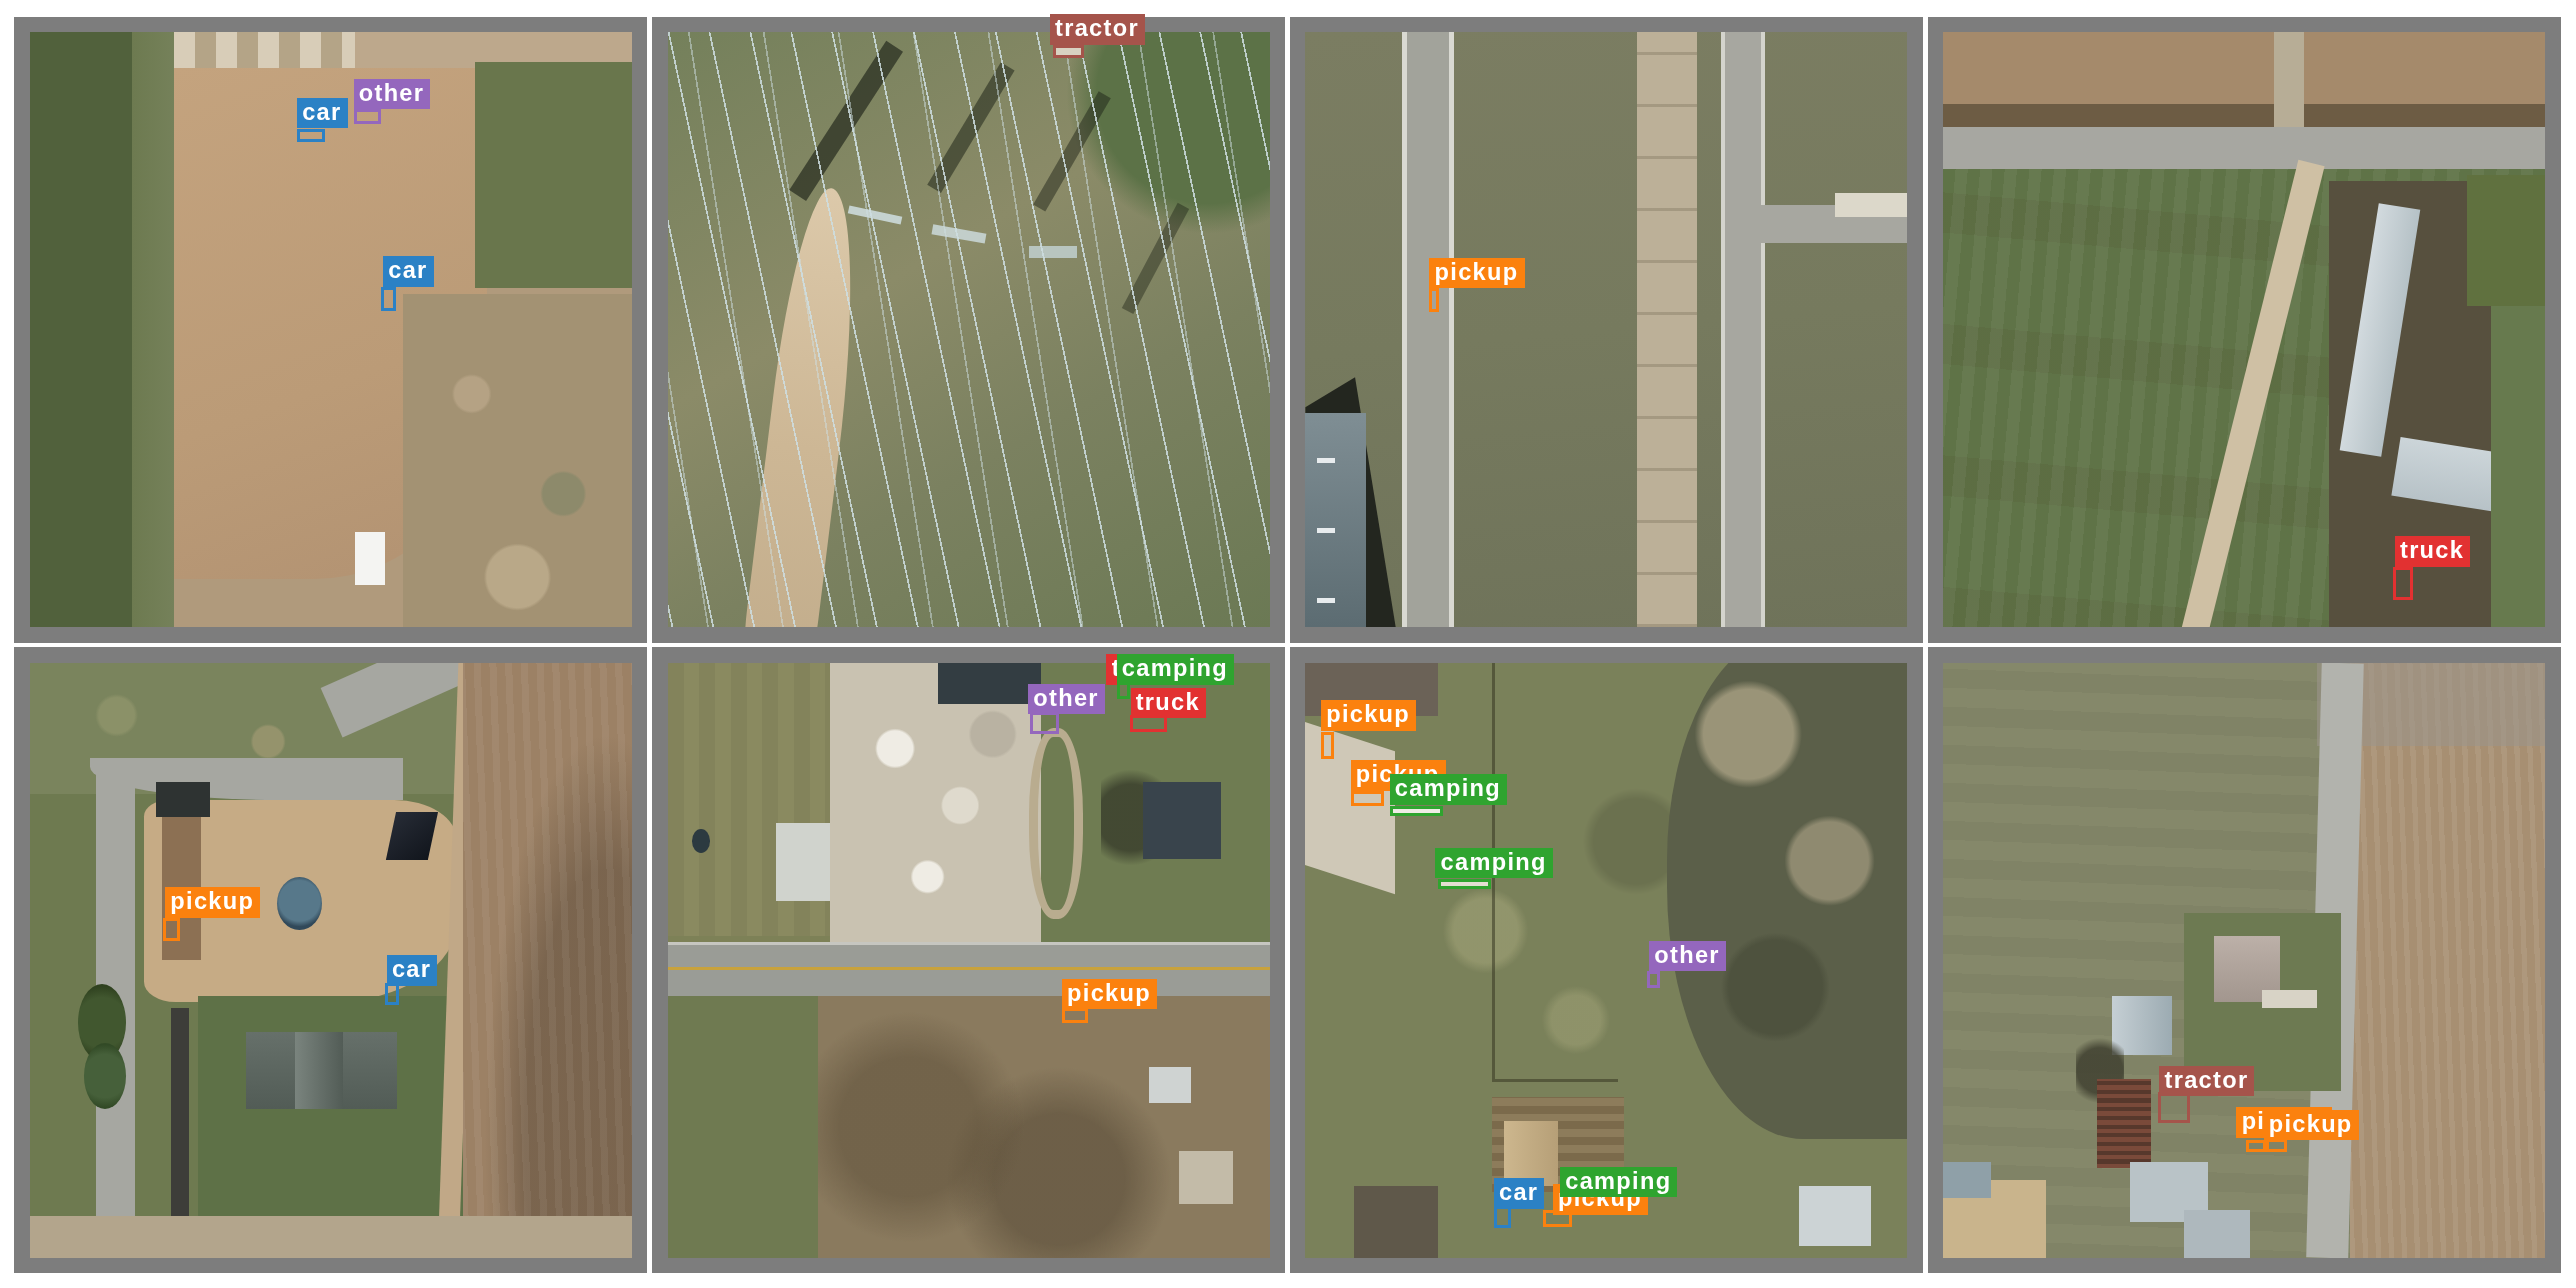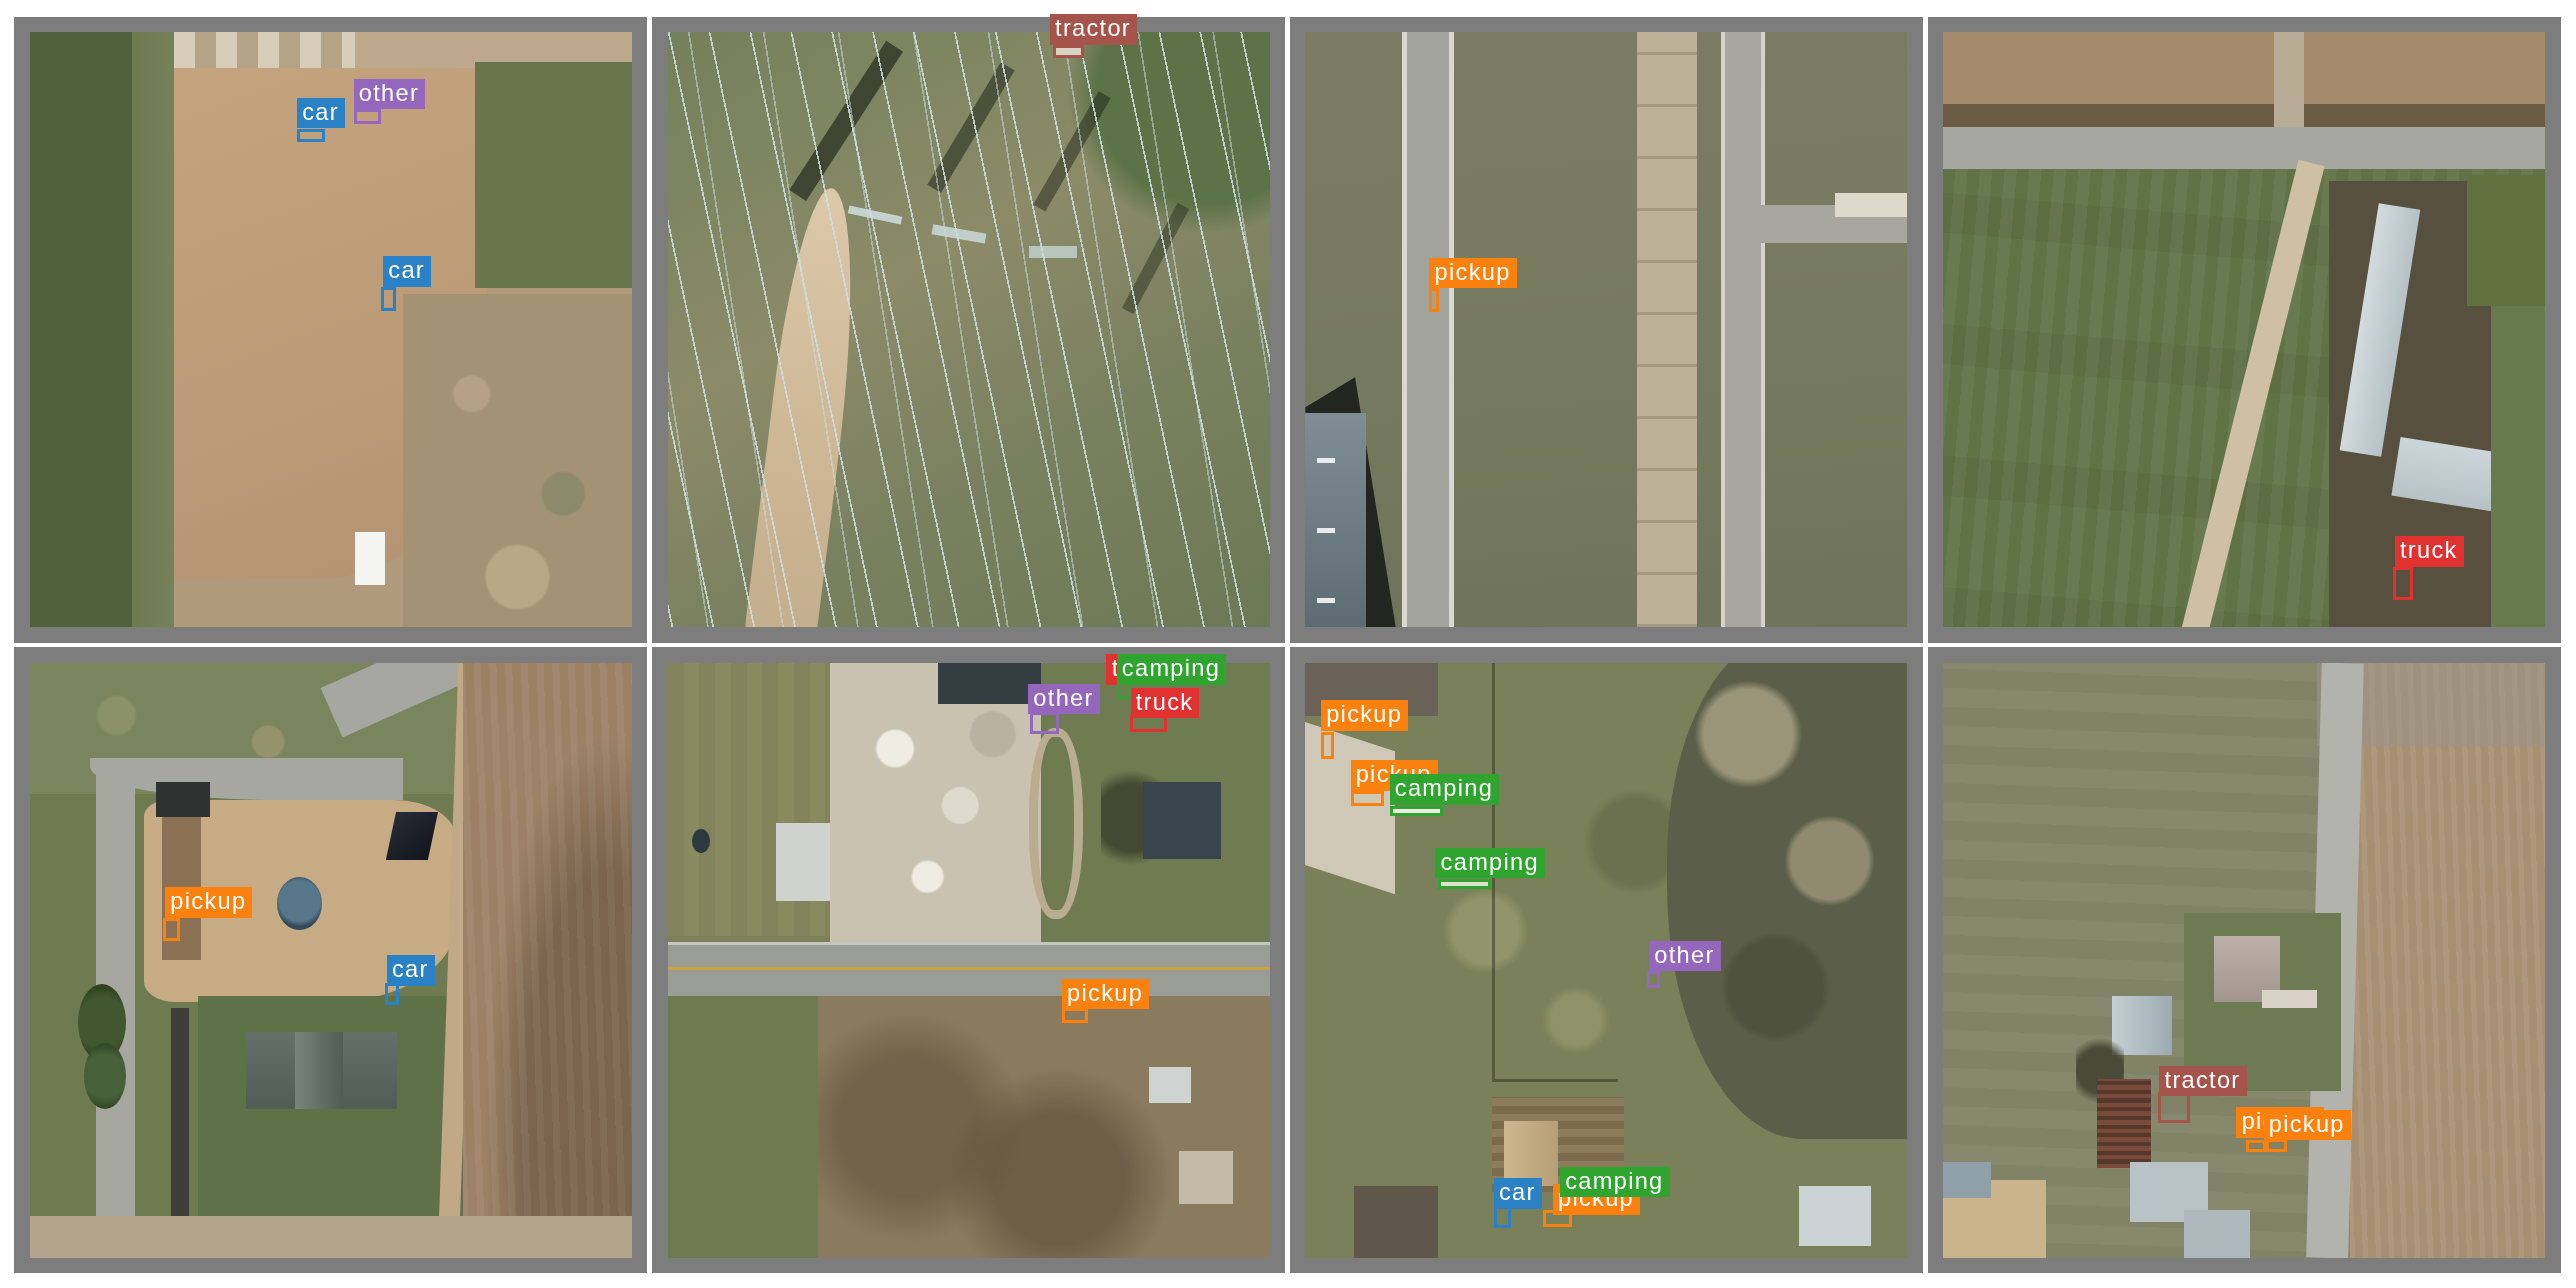--- a/index.html
+++ b/index.html
@@ -5,21 +5,21 @@
   html,body{margin:0;padding:0;background:#ffffff;font-family:"Liberation Sans",sans-serif;}
   #figure{position:relative;width:2576px;height:1289px;background:#ffffff;overflow:hidden;}
   #grid{position:absolute;left:14px;top:16.6px;right:15px;bottom:15.7px;
         display:grid;grid-template-columns:repeat(4,1fr);grid-template-rows:repeat(2,1fr);gap:4.4px;}
   .cell{position:relative;background:#7d7d7d;}
   .photo{position:absolute;left:15.7px;top:15.7px;right:15.7px;bottom:15.7px;overflow:hidden;}
   .ann-layer{position:absolute;left:15.7px;top:15.7px;right:15.7px;bottom:15.7px;overflow:visible;z-index:5;}
   .d{position:absolute;}
   
   .chip{position:absolute;z-index:3;color:#fff;font-size:23.6px;line-height:29px;
-        padding:0 6.1px 1.7px 5.2px;letter-spacing:1.3px;white-space:nowrap;font-weight:400;}
+        padding:0 6.1px 1.7px 5.2px;letter-spacing:1.3px;white-space:nowrap;font-weight:700;}
   .bbox{position:absolute;z-index:2;border:3.5px solid;box-sizing:border-box;}
 
   
   .t0{background:linear-gradient(90deg,#51613c 0%,#51613c 17%,#6d7a50 17%,#75815a 24%,#b09a7c 24%);}
   .t0-top{left:24%;top:0;width:76%;height:10%;background:#bda88c;}
   .t0-paddock{left:24%;top:6%;width:52%;height:86%;background:linear-gradient(160deg,#c4a37e,#bb9b77 60%,#b29272);border-bottom-right-radius:55% 35%;}
   .t0-grass-right{left:74%;top:5%;width:26%;height:38%;background:#69764c;}
   .t0-scrub{left:62%;top:44%;width:38%;height:56%;background:
       radial-gradient(circle at 30% 30%,#b5a284 0 6%,rgba(0,0,0,0) 7%),
       radial-gradient(circle at 70% 60%,#8d8a6b 0 8%,rgba(0,0,0,0) 9%),

